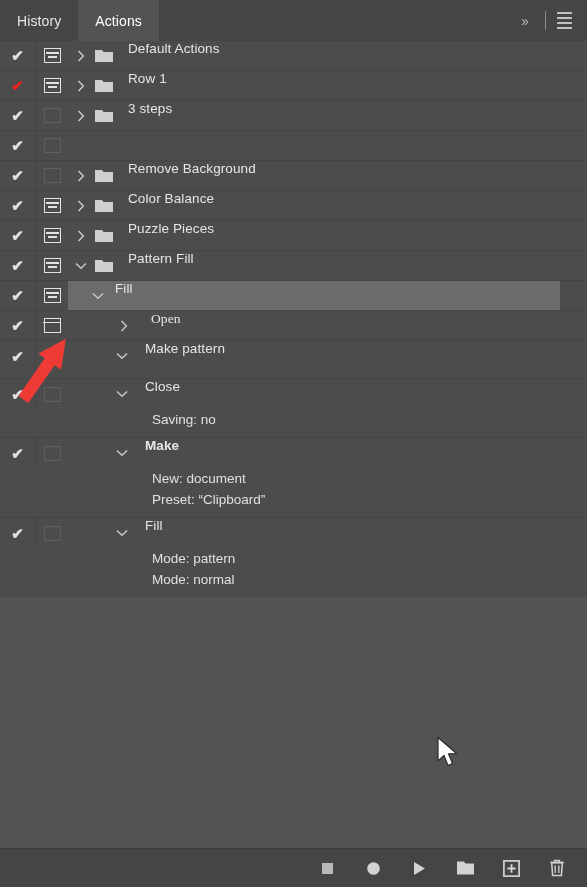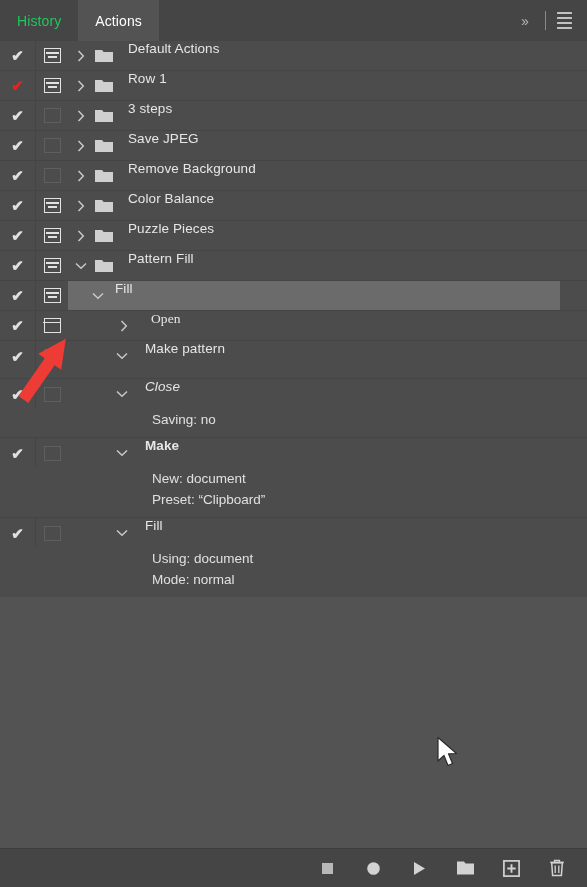--- a/index.html
+++ b/index.html
@@ -12,21 +12,21 @@
   .panel { position: relative; width: 587px; height: 887px; background: #535353; display: flex; flex-direction: column; }
 
   
   .tabbar {
     height: 41px; background: #454545;
     display: flex; align-items: stretch; position: relative;
     flex: 0 0 41px;
   }
   .tab {
     display: flex; align-items: center; padding: 0 17px;
-    font-size: 14px; color: #22c55e; letter-spacing: .1px;
+    font-size: 14px; color: #e5e5e5; letter-spacing: .1px;
     cursor: default; position: relative;
   }
   .tab.active { background: #535353; color: #ffffff; font-weight: normal; }
   .tabbar-spacer { flex: 1; }
   .tab-tools { display: flex; align-items: center; gap: 0px; padding-right: 13px; }
   .chev-more {
     color: #b4b4b4; font-size: 15px; letter-spacing: -2px;
     padding: 0 9px; font-family: "Liberation Sans", sans-serif;
   }
   .vdiv { width: 1px; height: 19px; background: #8a8a8a; margin: 0 9px; }
@@ -199,33 +199,20 @@
         </div>
       </div>
 
       <div class="row">
         <div class="col-check">
           <span class="check">✔</span>
         </div>
         <div class="col-dlg">
           <span class="dlgbox dim"></span>
         </div>
-        <div class="row-body">
-          <span class="arrow">
-            <svg width="8" height="12" viewBox="0 0 8 12">
-                <path d="M1.5 1 L6.3 6 L1.5 11" fill="none" stroke="#c8c8c8" stroke-width="1.5"></path>
-              </svg>
-          </span>
-          <span class="folder">
-            <svg width="20" height="16" viewBox="0 0 20 16">
-                <path d="M1 2 h7 l1.6 2 H19 v10 H1 Z" fill="#cfcfcf"></path>
-              </svg>
-          </span>
-          <span class="label">Save JPEG</span>
-        </div>
       </div>
 
       <div class="row">
         <div class="col-check">
           <span class="check">✔</span>
         </div>
         <div class="col-dlg">
           <span class="dlgbox dim"></span>
         </div>
         <div class="row-body">
@@ -370,21 +357,21 @@
           </div>
           <div class="col-dlg">
             <span class="dlgbox dim"></span>
           </div>
           <div class="row-body">
             <span class="arrow" style="margin-left:41px;">
               <svg width="12" height="8" viewBox="0 0 12 8">
                   <path d="M1 1.5 L6 6.3 L11 1.5" fill="none" stroke="#c8c8c8" stroke-width="1.5"></path>
                 </svg>
             </span>
-            <span class="label" style="padding-left:10px;font-style:italic;">Close</span>
+            <span class="label" style="padding-left:10px;">Close</span>
           </div>
         </div>
         <div class="detail">Saving: no</div>
       </div>
       <div style="height:1px;background:#454545;"></div>
 
       <div class="detail-block">
         <div class="row" style="border-bottom:none;">
           <div class="col-check">
             <span class="check">✔</span>
@@ -416,21 +403,21 @@
           </div>
           <div class="row-body">
             <span class="arrow" style="margin-left:41px;">
               <svg width="12" height="8" viewBox="0 0 12 8">
                   <path d="M1 1.5 L6 6.3 L11 1.5" fill="none" stroke="#c8c8c8" stroke-width="1.5"></path>
                 </svg>
             </span>
             <span class="label" style="padding-left:10px;">Fill</span>
           </div>
         </div>
-        <div class="detail">Using: document</div>
+        <div class="detail">Mode: pattern</div>
         <div class="detail">Mode: normal</div>
       </div>
 
     </div>
     <div class="empty-area"></div>
   </div>
 
   <div class="footer">
     <span class="fbtn">
       <svg width="13" height="13" viewBox="0 0 13 13">

